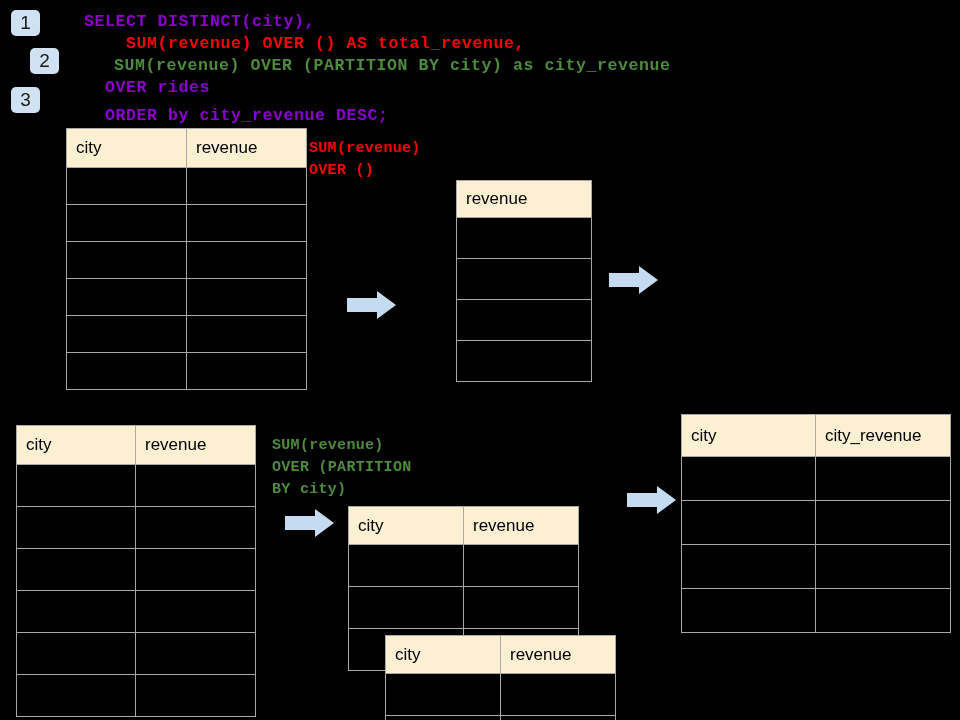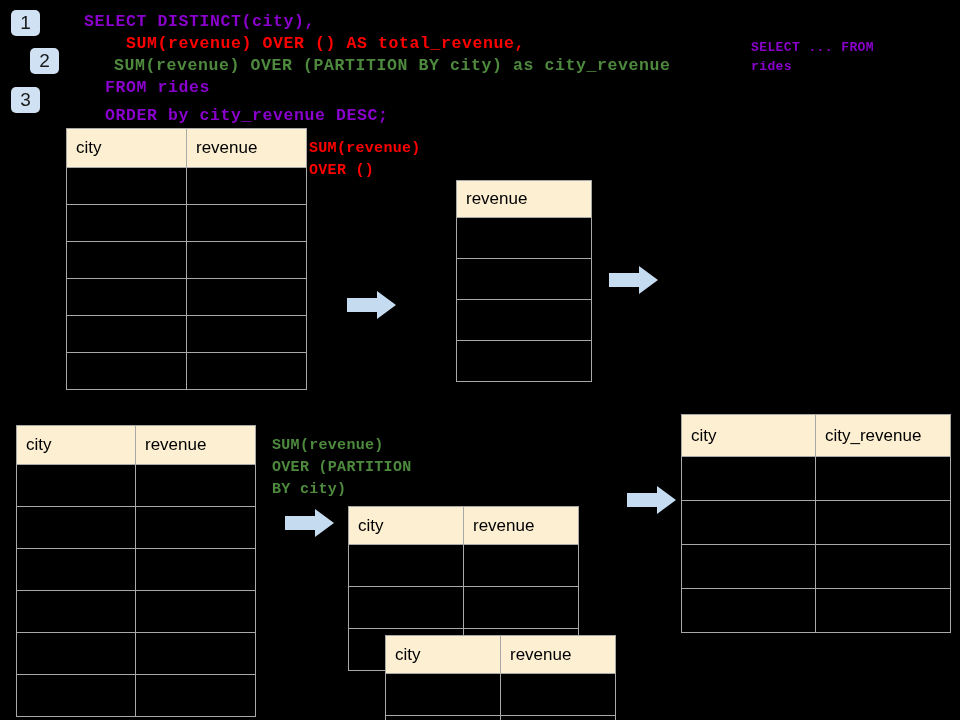--- a/index.html
+++ b/index.html
@@ -100,25 +100,23 @@
 
 <div id="canvas">
 
   <div class="badge" style="left:11px; top:10px;">1</div>
   <div class="badge" style="left:30px; top:48px;">2</div>
   <div class="badge" style="left:11px; top:87px;">3</div>
 
   <div class="sql sql-red" style="left:84px; top:34px;">    SUM(revenue) OVER () AS total_revenue,</div>
   <div class="sql sql-purple" style="left:84px; top:12px;">SELECT DISTINCT(city),</div>
   <div class="sql sql-green" style="left:72px; top:56px;">    SUM(revenue) OVER (PARTITION BY city) as city_revenue</div>
-  <div class="sql sql-purple" style="left:84px; top:78px;">  FROM rides</div>
+  <div class="sql sql-purple" style="left:84px; top:78px;">  OVER rides</div>
   <div class="sql sql-purple" style="left:84px; top:106px;">  ORDER by city_revenue DESC;</div>
 
-  <div class="sql-note" style="left:751px; top:38px;">SELECT ... FROM
-rides</div>
 
   <div class="annot annot-red" style="left:309px; top:138px;">SUM(revenue)
 OVER ()</div>
 
   <div class="annot annot-green" style="left:272px; top:435px;">SUM(revenue)
 OVER (PARTITION
 BY city)</div>
 
   <table class="tbl" style="left:66px; top:128px; width:240px;">
     <colgroup>

